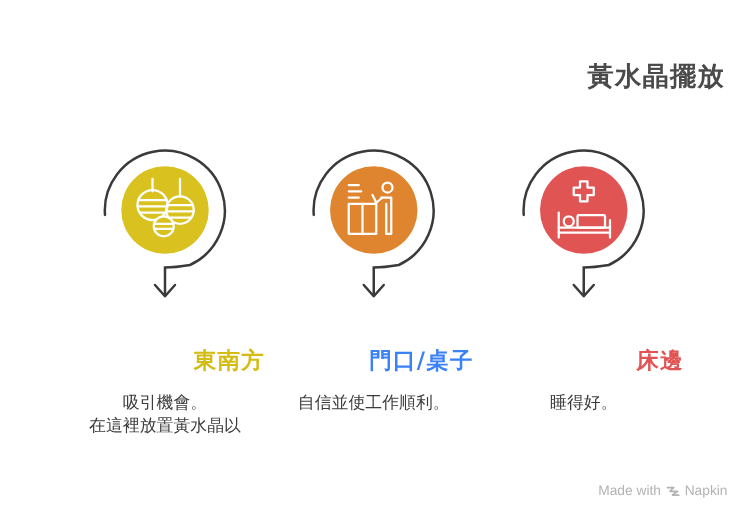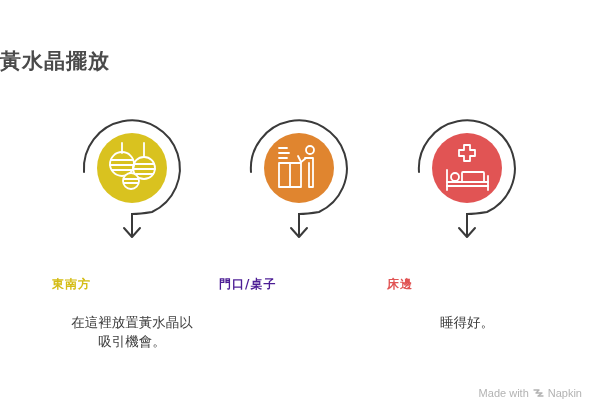--- a/index.html
+++ b/index.html
@@ -12,39 +12,39 @@
       height: 419px;
       position: relative;
       overflow: hidden;
       font-family: "DejaVu Sans", "Liberation Sans", sans-serif;
     }
     .title {
       position: absolute;
       left: 0;
       top: 47px;
       width: 580px;
-      text-align: left;
+      text-align: right;
       font-size: 21px;
       font-weight: bold;
       color: #4a4a4a;
       letter-spacing: 1px;
     }
     .diagram {
       position: absolute;
       left: 0;
       top: 0;
       width: 600px;
       height: 419px;
     }
     .col-heading {
       position: absolute;
       top: 276px;
       width: 160px;
-      text-align: left;
-      font-size: 12px;
+      text-align: right;
+      font-size: 18px;
       font-weight: bold;
       letter-spacing: 1px;
     }
     .col-desc {
       position: absolute;
       top: 313px;
       width: 150px;
       text-align: center;
       font-size: 13.5px;
       line-height: 19px;
@@ -133,31 +133,32 @@
 
       <rect x="-5" y="172" width="22" height="10" rx="1"></rect>
     </g>
   </g>
 </svg>
 
 <div class="col-heading" style="left:52px;">
   <span style="color:#d4bc14;">東南方</span>
 </div>
 <div class="col-heading" style="left:219px;">
-  <span style="color:#4c1d95;">門口/桌子</span>
+  <span style="color:#3b82f6;">門口/桌子</span>
 </div>
 <div class="col-heading" style="left:387px;font-family:Liberation Serif, serif;">
   <span style="color:#e15454;">床邊</span>
 </div>
 
 <div class="col-desc" style="left:57px;">
+  <div>吸引機會。</div>
   <div>在這裡放置黃水晶以</div>
-  <div>吸引機會。</div>
 </div>
 <div class="col-desc" style="left:224px;">
+  <div>自信並使工作順利。</div>
 </div>
 <div class="col-desc" style="left:392px;">
   <div>睡得好。</div>
 </div>
 
 <div class="footer">
   <span>Made with</span>
   <svg width="11" height="11" viewBox="0 0 11 11">
     <path d="M1 2 L6 2 L3 5 L9 5 L5 8 L10 8" fill="none" stroke="#b3b3b3" stroke-width="1.4" stroke-linecap="round" stroke-linejoin="round"></path>
   </svg>

